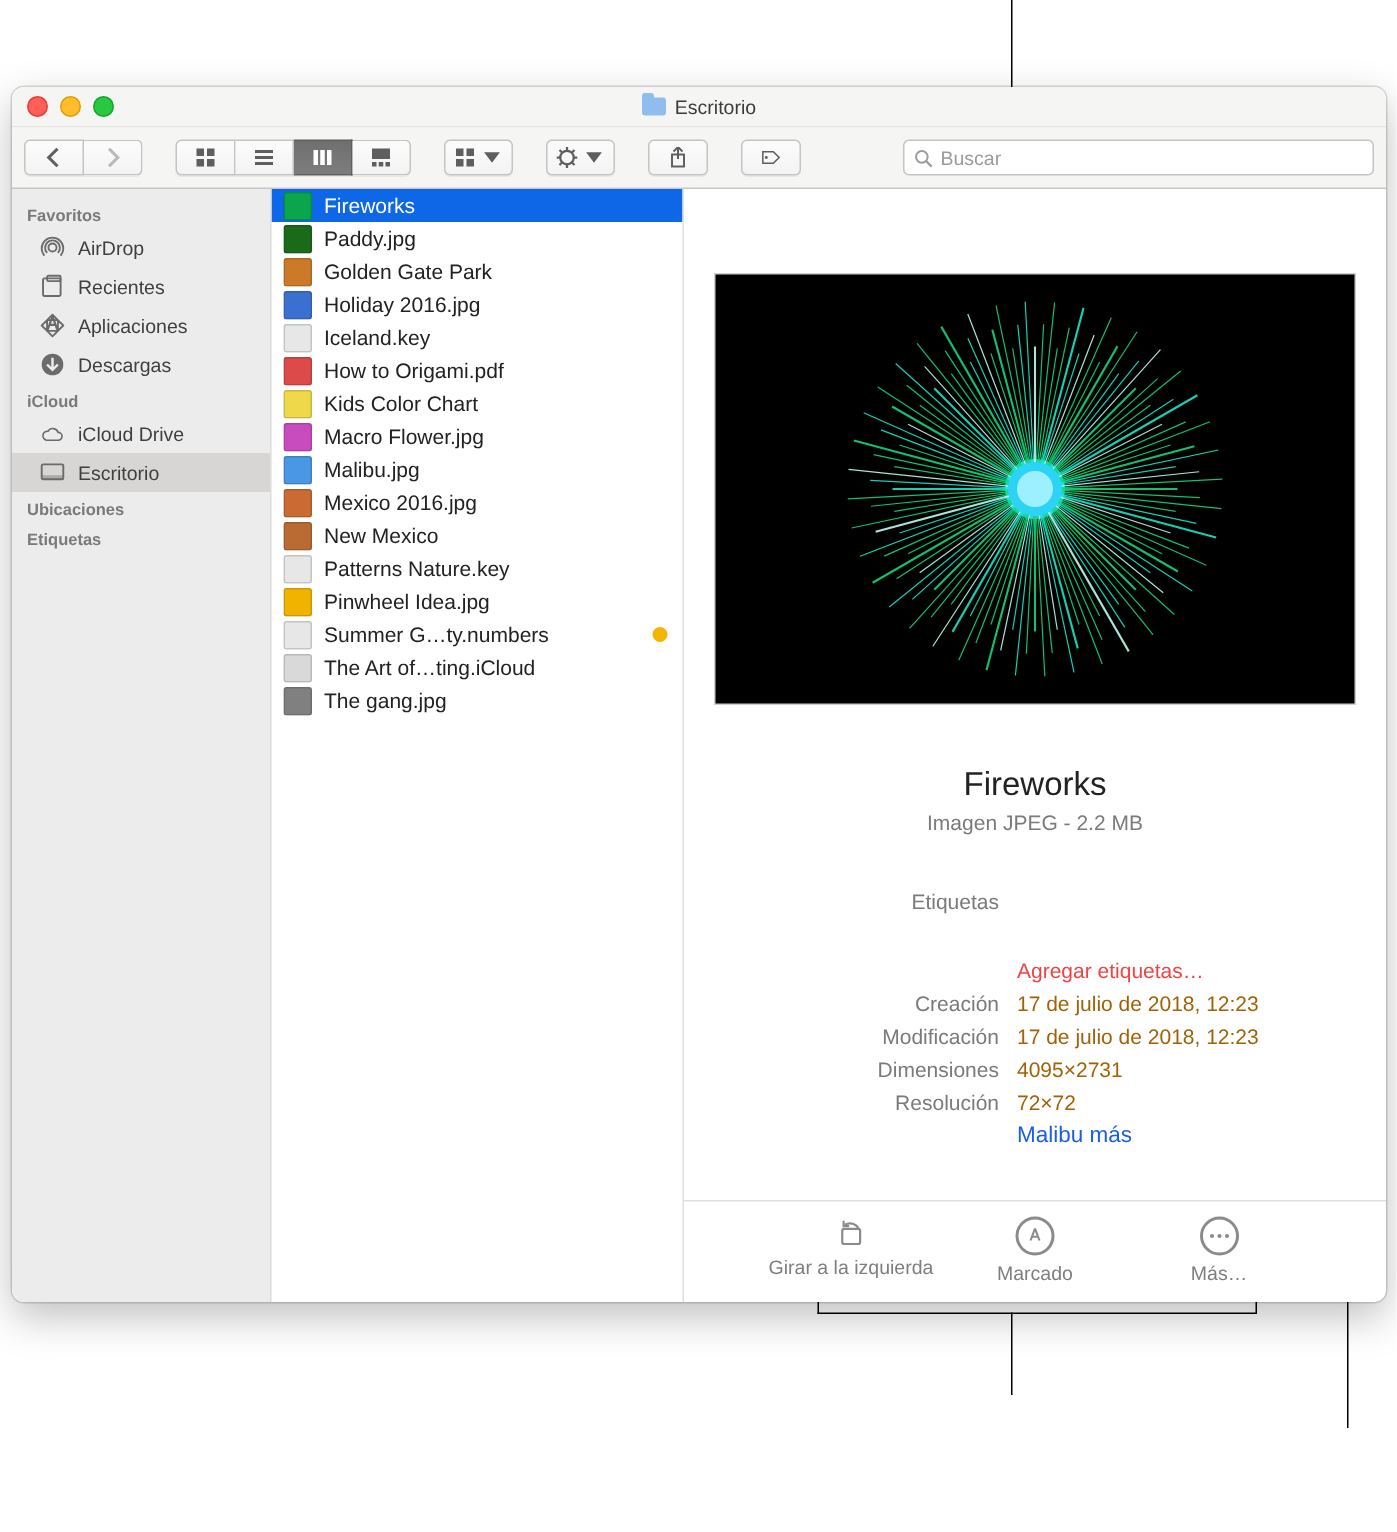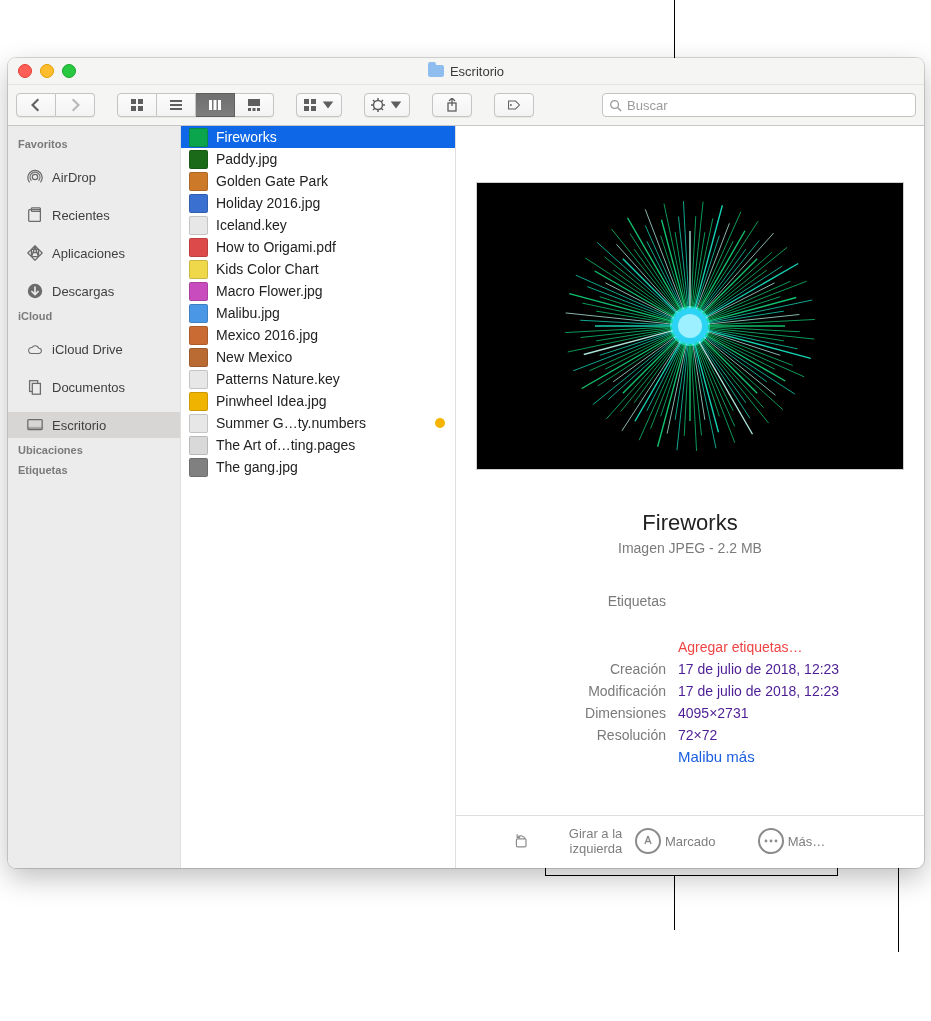--- a/index.html
+++ b/index.html
@@ -43,41 +43,41 @@
   .seg .btn:last-child{border-top-right-radius:4px;border-bottom-right-radius:4px;}
   .seg .btn + .btn{border-left:none;}
   .btn.single{border-radius:4px;}
   .btn.active{background:var(--toolbar-active-bg);color:#fff;border-color:#5f5f5f;}
   .btn svg{width:14px;height:14px;}
   .btn .tri{margin-left:4px;}
   .search{margin-left:auto;flex:0 0 300px;height:22px;border:1px solid var(--toolbar-btn-border);border-radius:4px;background:#fff;display:flex;align-items:center;padding:0 6px;color:#9b9b9b;gap:5px;font-size:13px;}
   .content{flex:1;display:flex;min-height:0;}
   .sidebar{width:172px;background:var(--sidebar-bg);border-right:1px solid var(--divider);padding-top:6px;font-size:13px;}
   .sb-head{color:var(--sidebar-header);font-size:11px;font-weight:600;padding:6px 10px 2px;}
-  .sb-item{display:flex;align-items:center;gap:8px;padding:4px 12px 4px 18px;color:var(--sidebar-text);margin-top:12px;}
+  .sb-item{display:flex;align-items:center;gap:8px;padding:4px 12px 4px 18px;color:var(--sidebar-text);}
   .sb-item .ic{width:18px;height:18px;display:flex;align-items:center;justify-content:center;color:#6b6b6b;}
   .sb-item.selected{background:var(--sidebar-selected);}
   .filelist{width:274px;border-right:1px solid var(--divider);overflow:auto;}
   .file-row{display:flex;align-items:center;gap:8px;height:22px;padding:0 8px;font-size:14px;color:#222;position:relative;}
   .file-row .fi{width:17px;height:17px;flex:0 0 17px;display:inline-block;border-radius:2px;}
   .file-row.selected{background:var(--selected-bg);color:var(--selected-text);}
   .file-row .tag-dot{width:10px;height:10px;border-radius:50%;position:absolute;right:10px;}
   .preview{flex:1;display:flex;flex-direction:column;min-width:0;}
   .thumb-area{padding:56px 20px 0;display:flex;justify-content:center;}
   .thumb{width:431px;height:286px;background:#000;border:1px solid #cfcfcf;display:flex;align-items:center;justify-content:center;}
   .name-line{text-align:center;font-size:22px;color:#222;margin-top:40px;}
   .sub-line{text-align:center;font-size:14px;color:#7b7b7b;margin-top:4px;}
   .meta{margin-top:34px;padding:0 20px 0 10px;}
   .meta-row{display:flex;gap:12px;line-height:22px;font-size:14px;}
   .meta-row .ml{color:var(--meta-label);flex:0 0 200px;text-align:right;}
-  .meta-row .mv{color:#4c1d95;}
+  .meta-row .mv{color:#a16207;}
   .meta-row .mv.placeholder{color:#ef4444;margin-top:46px;}
   .show-more{color:var(--link-blue);text-align:left;padding-left:212px;margin-top:2px;font-size:15px;}
   .preview-actions{margin-top:auto;border-top:1px solid var(--divider);display:flex;justify-content:space-around;padding:10px 50px 12px;}
-  .pa{display:flex;flex-direction:row;align-items:center;gap:4px;color:#7e7e7e;font-size:13px;width:110px;text-align:right;}
+  .pa{display:flex;flex-direction:column;align-items:center;gap:4px;color:#7e7e7e;font-size:13px;width:110px;text-align:right;}
   .pa .circ{width:22px;height:22px;border:2px solid #8b8b8b;border-radius:50%;display:flex;align-items:center;justify-content:center;color:#8b8b8b;}
   
   .callout{position:absolute;background:#000;}
   .callout.v{width:1px;}
   .callout.h{height:1px;}
   
   .fw{width:260px;height:260px;}
 </style>
 </head>
 <body>
@@ -241,29 +241,20 @@
           </div>
           <div class="sb-head">iCloud</div>
           <div class="sb-item">
             <span class="ic">
               <svg width="18" height="18" viewBox="0 0 24 18">
                 <path d="M7 15 A4 4 0 1 1 8 7 A5 5 0 0 1 17 8 A3.5 3.5 0 1 1 17 15 Z" fill="none" stroke="#6b6b6b" stroke-width="1.4"></path>
               </svg>
             </span>
             <span>iCloud Drive</span>
           </div>
-          <div class="sb-item">
-            <span class="ic">
-              <svg width="18" height="18" viewBox="0 0 20 20">
-                <rect x="4" y="3" width="9" height="12" fill="none" stroke="#6b6b6b" stroke-width="1.4"></rect>
-                <rect x="7" y="6" width="9" height="12" fill="#ececec" stroke="#6b6b6b" stroke-width="1.4"></rect>
-              </svg>
-            </span>
-            <span>Documentos</span>
-          </div>
           <div class="sb-item selected">
             <span class="ic">
               <svg width="18" height="18" viewBox="0 0 20 20">
                 <rect x="2" y="4" width="16" height="11" rx="1" fill="none" stroke="#6b6b6b" stroke-width="1.4"></rect>
                 <rect x="2" y="12" width="16" height="3" fill="#6b6b6b" opacity=".4"></rect>
               </svg>
             </span>
             <span>Escritorio</span>
           </div>
           <div class="sb-head">Ubicaciones</div>
@@ -323,21 +314,21 @@
             <span class="fi" style="background: rgb(240, 180, 0); border: 1px solid rgba(0, 0, 0, 0.15);"></span>
             <span>Pinwheel Idea.jpg</span>
           </div>
           <div class="file-row">
             <span class="fi" style="background: rgb(231, 231, 231); border: 1px solid rgba(0, 0, 0, 0.15);"></span>
             <span>Summer G…ty.numbers</span>
             <span class="tag-dot" style="background: rgb(244, 180, 0);"></span>
           </div>
           <div class="file-row">
             <span class="fi" style="background: rgb(217, 217, 217); border: 1px solid rgba(0, 0, 0, 0.15);"></span>
-            <span>The Art of…ting.pages</span>
+            <span>The Art of…ting.iCloud</span>
           </div>
           <div class="file-row">
             <span class="fi" style="background: rgb(128, 128, 128); border: 1px solid rgba(0, 0, 0, 0.15);"></span>
             <span>The gang.jpg</span>
           </div>
         </div>
 
       <div class="preview">
         <div class="thumb-area">
           <div class="thumb">

